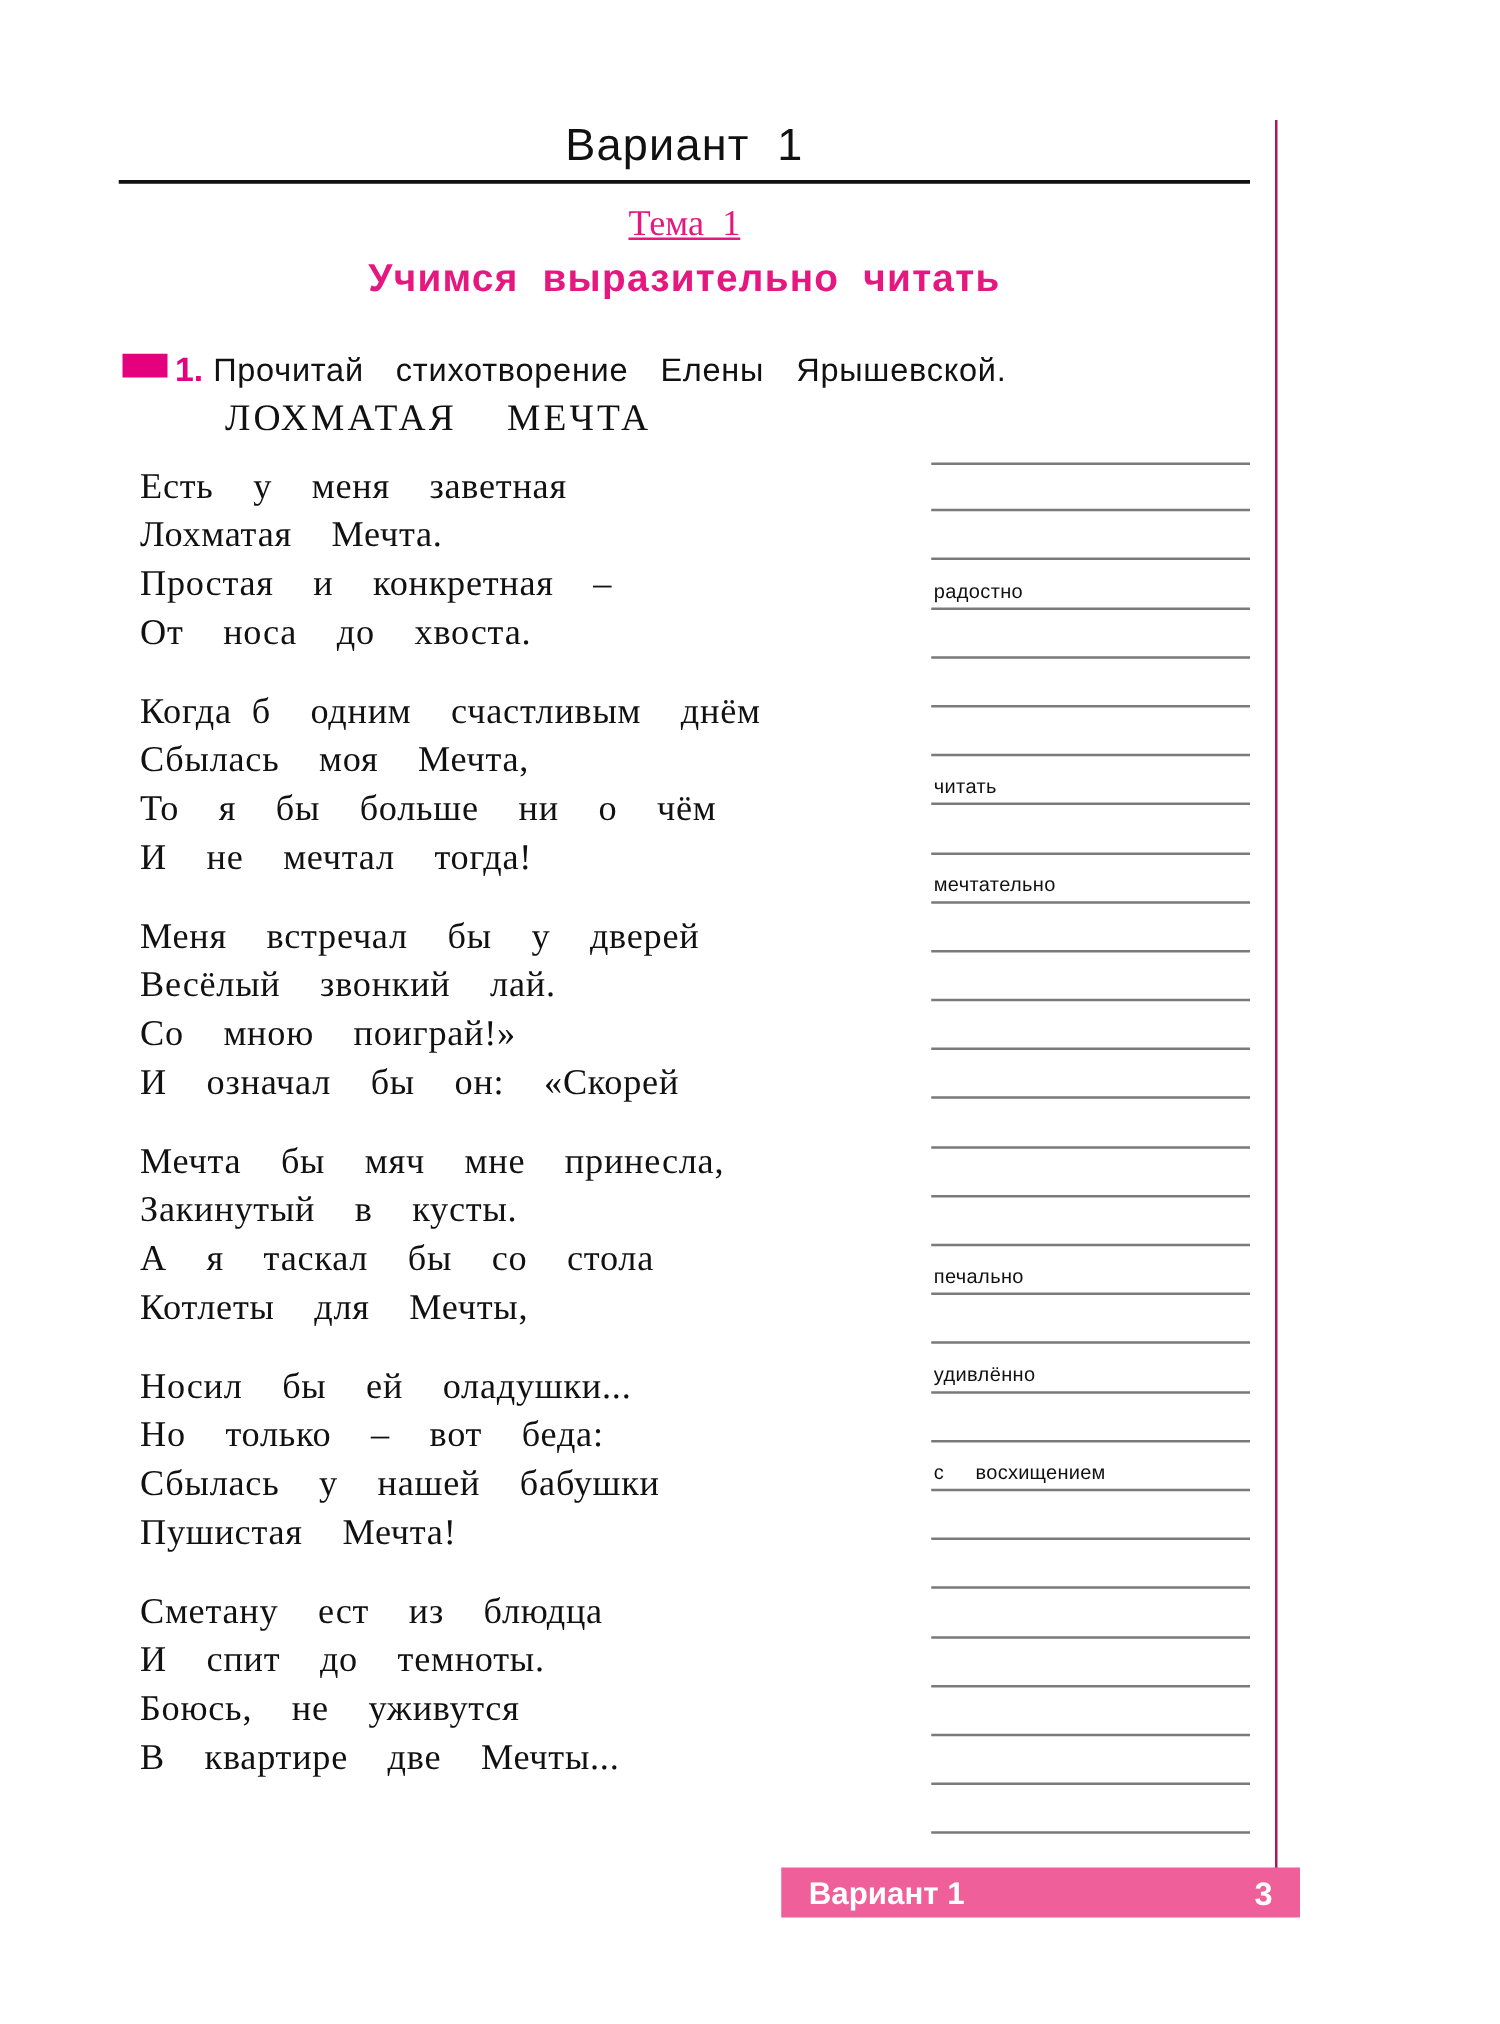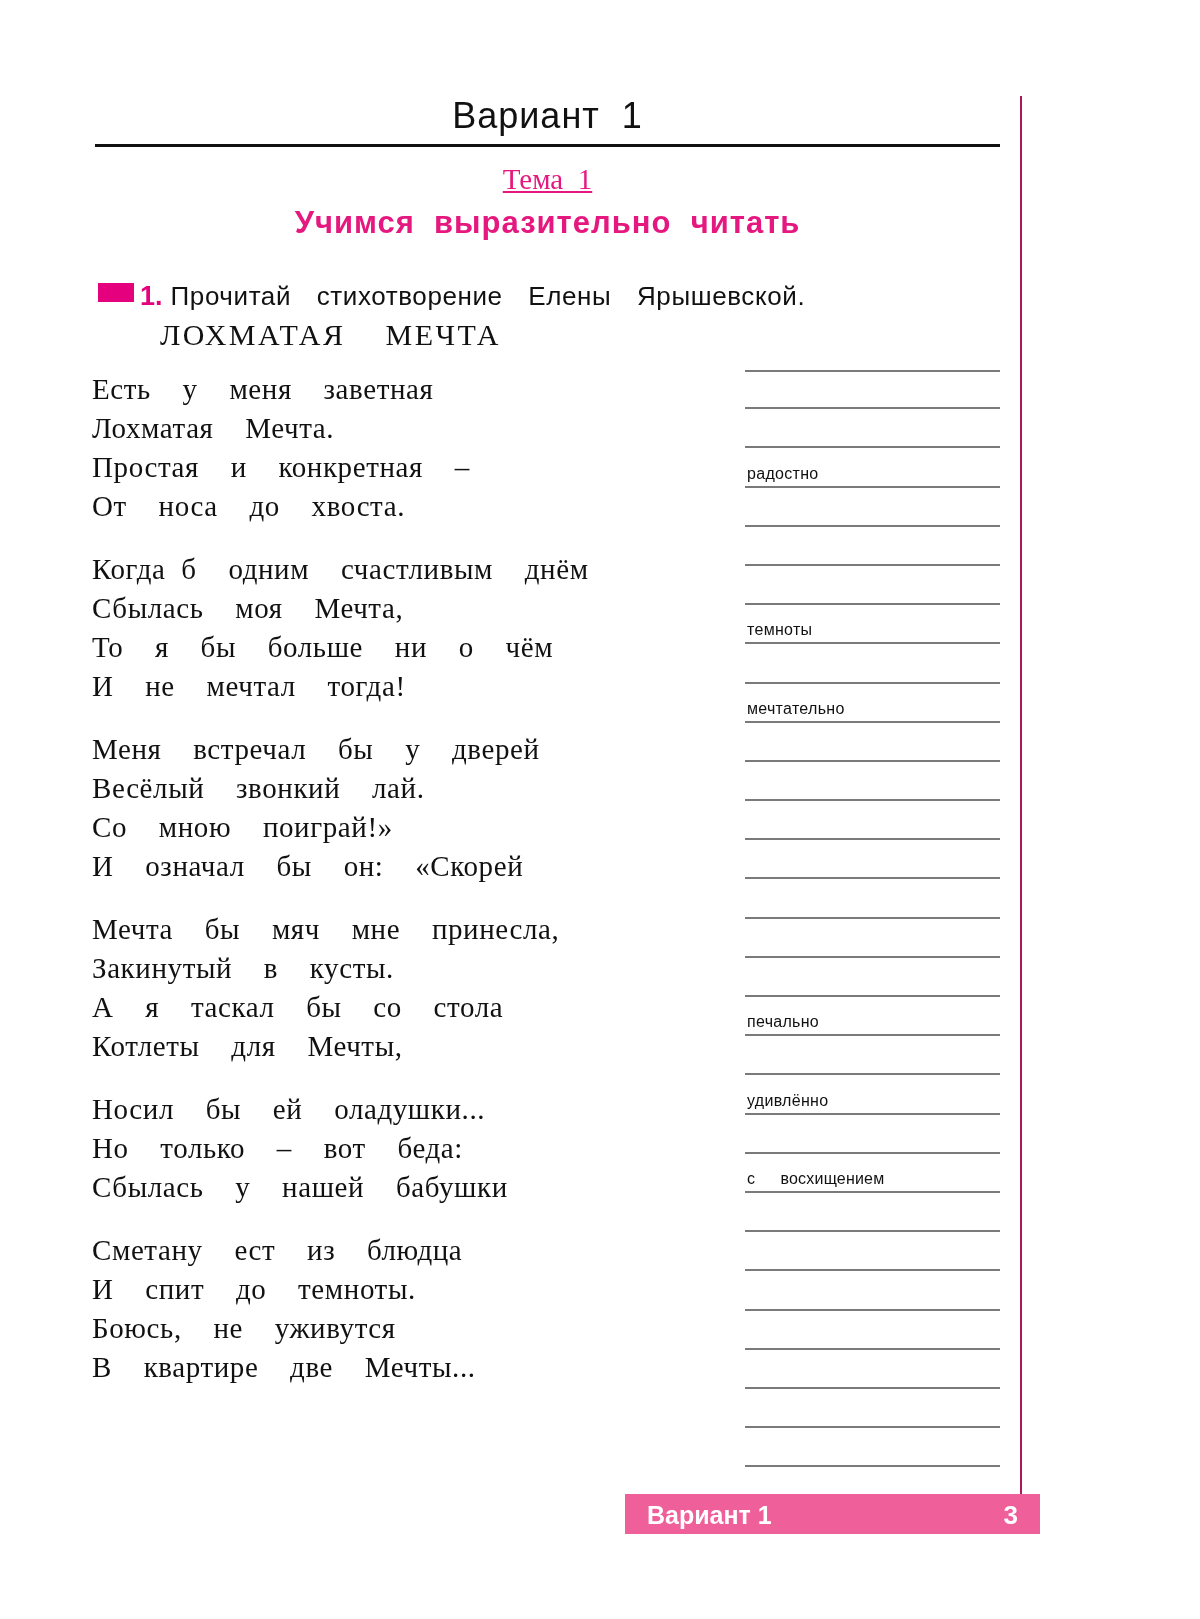--- a/index.html
+++ b/index.html
@@ -67,21 +67,21 @@
   .task-text{
     font-family:"Liberation Sans", sans-serif;
     font-size:26px; color:#111;
     letter-spacing:0.6px; word-spacing:5px;
     white-space:pre;
     margin-top:16px;
   }
 
   
   .poem{
-    position:absolute; top:318px; left:92px; width:620px;
+    position:absolute; top:318px; left:112px; width:620px;
     font-family:"Liberation Serif", serif;
     font-size:29px; color:#111;
   }
   .poem-title{
     font-family:"Liberation Serif", serif;
     font-size:30px; color:#111;
     letter-spacing:2.5px; word-spacing:10px;
     margin-left:68px; margin-bottom:18px;
     white-space:pre;
   }
@@ -175,41 +175,42 @@
     <div class="poem-line">Мечта  бы  мяч  мне  принесла,</div>
     <div class="poem-line">Закинутый  в  кусты.</div>
     <div class="poem-line">А  я  таскал  бы  со  стола</div>
     <div class="poem-line">Котлеты  для  Мечты,</div>
   </div>
 
   <div class="stanza">
     <div class="poem-line">Носил  бы  ей  оладушки...</div>
     <div class="poem-line">Но  только  –  вот  беда:</div>
     <div class="poem-line">Сбылась  у  нашей  бабушки</div>
+    <div class="poem-line">Пушистая  Мечта!</div>
   </div>
 
   <div class="stanza">
     <div class="poem-line">Сметану  ест  из  блюдца</div>
     <div class="poem-line">И  спит  до  темноты.</div>
     <div class="poem-line">Боюсь,  не  уживутся</div>
     <div class="poem-line">В  квартире  две  Мечты...</div>
   </div>
 </div>
 
 <div class="answers">
     <div class="ans-row first"></div>
     <div class="ans-row"></div>
     <div class="ans-row">
       <span class="ans-word">радостно</span>
     </div>
     <div class="ans-row"></div>
     <div class="ans-row"></div>
     <div class="ans-row"></div>
     <div class="ans-row">
-      <span class="ans-word">темноты</span>
+      <span class="ans-word">читать</span>
     </div>
     <div class="ans-row"></div>
     <div class="ans-row">
       <span class="ans-word">мечтательно</span>
     </div>
     <div class="ans-row"></div>
     <div class="ans-row"></div>
     <div class="ans-row"></div>
     <div class="ans-row"></div>
     <div class="ans-row"></div>

